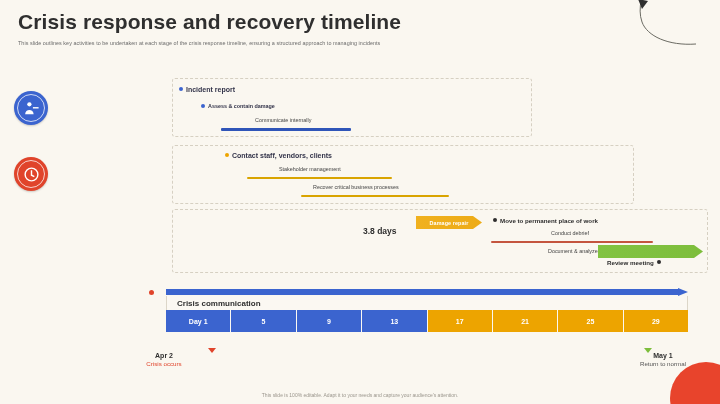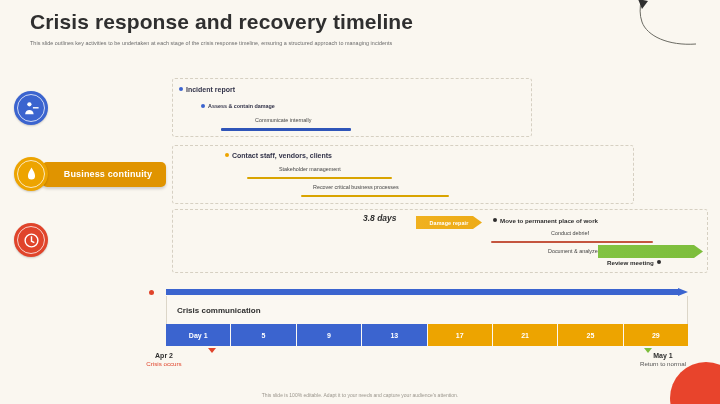--- a/index.html
+++ b/index.html
@@ -11,21 +11,21 @@
     color:#3b3b3b;
   }
   .slide{position:absolute;inset:0;overflow:hidden;}
 
   
   .deco-arc{position:absolute;top:-26px;right:16px;width:80px;height:78px;pointer-events:none;}
   .deco-circle{position:absolute;right:-22px;bottom:-30px;width:72px;height:72px;border-radius:50%;
     background:#e8442c;}
 
   
-  .header{position:absolute;left:18px;top:10px;right:46px;margin-left:12px;}
+  .header{position:absolute;left:18px;top:10px;right:46px;}
   .title{font-size:21px;font-weight:700;color:#2f2f2f;letter-spacing:.1px;line-height:1.1;margin:0;}
   .subtitle{font-size:5.4px;color:#6b6b6b;margin-top:7px;line-height:1.2;letter-spacing:.05px;}
 
   
   .cats{position:absolute;left:14px;top:86px;width:152px;}
   .cat{display:flex;align-items:center;height:44px;margin-bottom:22px;position:relative;}
   .cat-badge{width:34px;height:34px;border-radius:50%;flex:0 0 34px;display:flex;align-items:center;
     justify-content:center;position:relative;z-index:2;box-shadow:0 1px 2px rgba(0,0,0,.18);}
   .cat-badge .ring{position:absolute;inset:3px;border-radius:50%;border:1px solid rgba(255,255,255,.75);}
   .cat-badge svg{width:17px;height:17px;position:relative;z-index:3;}
@@ -65,21 +65,21 @@
   .ch-amber{background:linear-gradient(90deg,#f0b11f,#edab16);}
   .ch-green{background:linear-gradient(90deg,#82c341,#7dbe3c);}
   .days{position:absolute;font-size:8.5px;font-weight:700;color:#2f2f2f;}
 
   
   .gantt{position:absolute;left:166px;top:288px;width:522px;}
   .g-topbar{position:relative;height:8px;}
   .g-topbar .line{position:absolute;left:0;right:9px;top:1px;height:6px;background:#3b64cf;}
   .g-topbar .head{position:absolute;right:0;top:0;width:0;height:0;
     border-top:4px solid transparent;border-bottom:4px solid transparent;border-left:10px solid #3b64cf;}
-  .g-label{height:28px;display:flex;align-items:center;background:#fbf8f2;
+  .g-label{height:14px;display:flex;align-items:center;background:#fbf8f2;
     border-left:1px solid #dcd6c8;border-right:1px solid #dcd6c8;}
   .g-label span{font-size:8px;font-weight:700;color:#2f2f2f;padding-left:10px;}
   .g-cells{display:flex;height:22px;}
   .g-cell{flex:1;display:flex;align-items:center;justify-content:center;
     color:#fff;font-size:7px;font-weight:700;border-right:1px solid #fbf8f2;}
   .g-cell:last-child{border-right:none;}
   .g-blue{background:#3b64cf;}
   .g-amber{background:#eda400;}
 
   .marker{position:absolute;width:0;height:0;border-left:4px solid transparent;
@@ -119,29 +119,20 @@
       <div class="cat-badge c-blue">
         <div class="ring"></div>
         <svg viewBox="0 0 24 24" fill="#fff">
             <circle cx="9" cy="6" r="3"></circle>
             <path d="M3 20c0-4 3-6 6-6s6 2 6 6z"></path>
             <path d="M14 10h8v2h-8z"></path>
           </svg>
       </div>
     </div>
 
-    <div class="cat">
-      <div class="cat-badge c-amber">
-        <div class="ring"></div>
-        <svg viewBox="0 0 24 24" fill="#fff">
-            <path d="M12 2C9 7 7 10 7 14a5 5 0 0010 0c0-4-2-7-5-12z"></path>
-          </svg>
-      </div>
-      <div class="cat-pill c-amber-d">Business continuity</div>
-    </div>
 
     <div class="cat">
       <div class="cat-badge c-red">
         <div class="ring"></div>
         <svg viewBox="0 0 24 24" fill="#fff">
             <circle cx="12" cy="12" r="9" fill="none" stroke="#fff" stroke-width="2"></circle>
             <path d="M12 6v7l4 2" stroke="#fff" stroke-width="2" fill="none"></path>
           </svg>
       </div>
     </div>
@@ -169,21 +160,21 @@
       <span>Stakeholder management</span>
     </div>
     <div class="bar bar-amber" style="left:74px;top:31px;width:145px;"></div>
     <div class="task t-small" style="left:140px;top:38px;">
       <span>Recover critical business processes</span>
     </div>
     <div class="bar bar-amber" style="left:128px;top:49px;width:148px;"></div>
   </div>
 
   <div class="lane lane3">
-    <div class="days" style="left:190px;top:3px;font-style:italic;">3.8 days</div>
+    <div class="days" style="left:190px;top:16px;">3.8 days</div>
     <div class="chevron ch-amber" style="left:243px;top:6px;width:66px;">
       <span>Damage repair</span>
     </div>
     <div class="task t-small" style="left:320px;top:7px;font-weight:600;color:#2d2d2d;font-size:6.2px;">
       <span class="dot d-dark"></span><span>Move to permanent place of work</span>
     </div>
     <div class="task t-small" style="left:378px;top:20px;">
       <span>Conduct debrief</span>
     </div>
     <div class="bar bar-red" style="left:318px;top:31px;width:162px;"></div>

